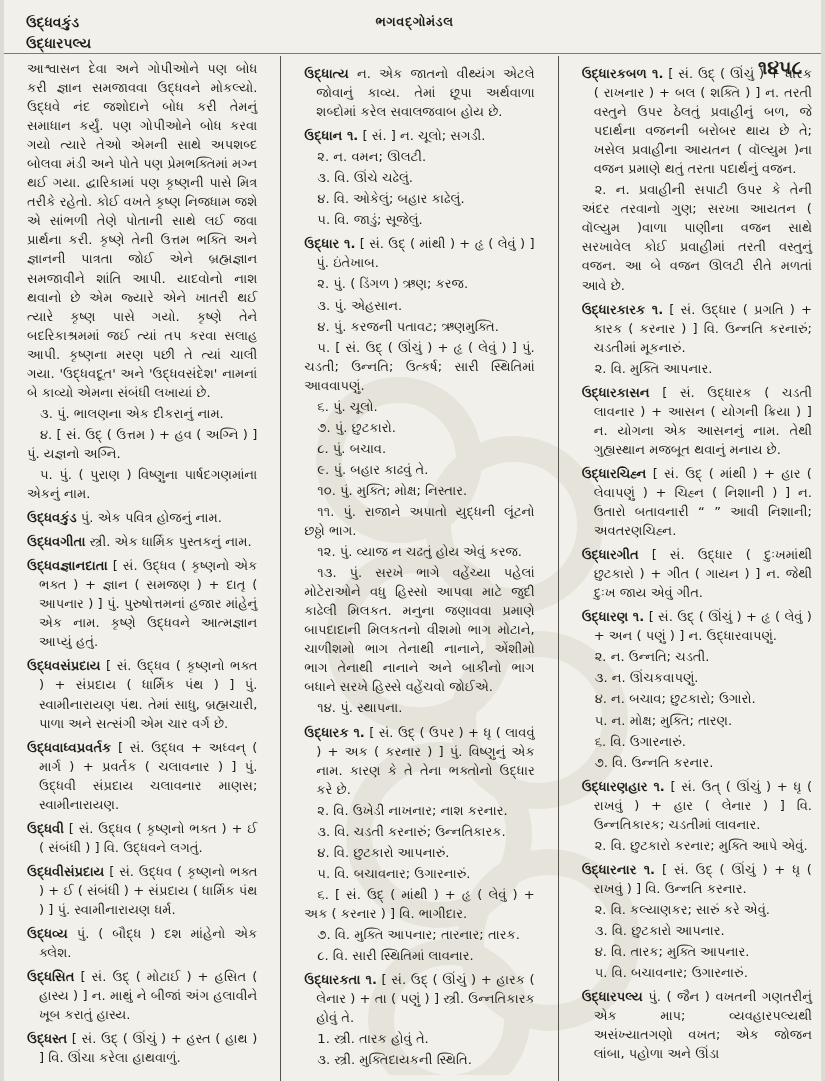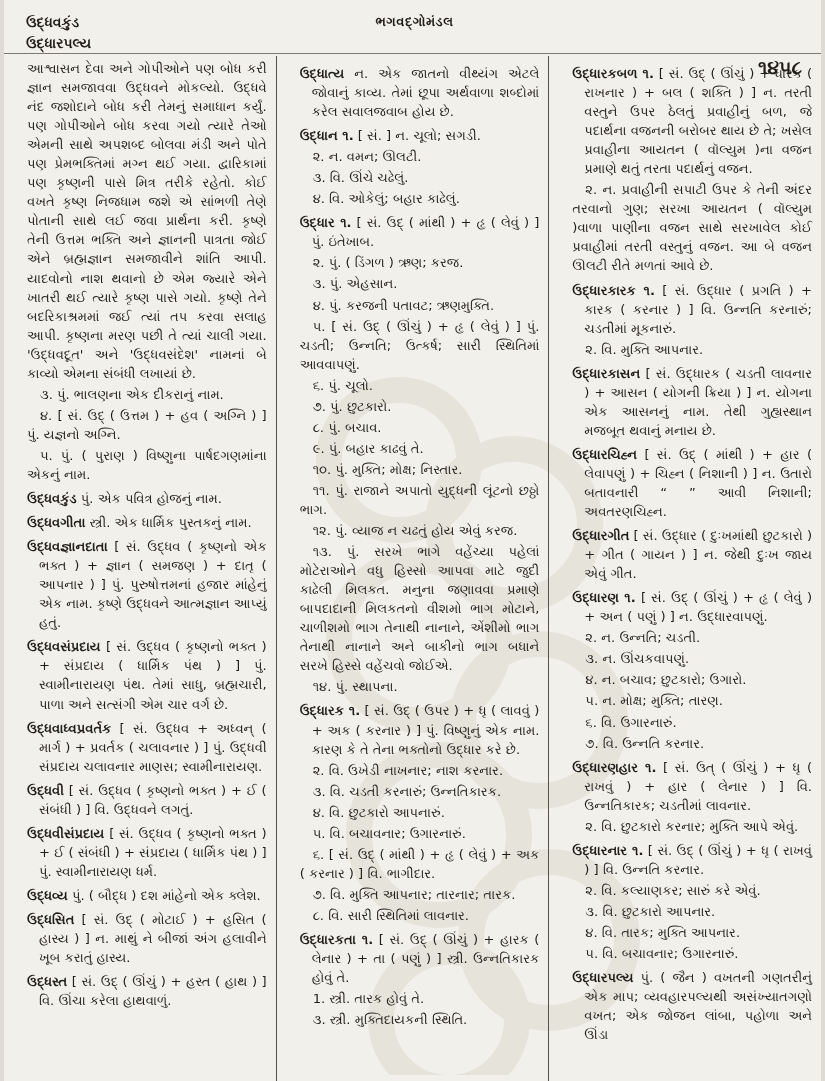--- a/index.html
+++ b/index.html
@@ -10,21 +10,21 @@
   }
   .header{position:absolute;top:8px;left:22px;right:18px;height:46px;}
   .guide{position:absolute;left:0;top:4px;font-weight:bold;font-size:14px;line-height:21px;}
   .title{position:absolute;left:0;right:0;top:6px;text-align:center;font-weight:bold;font-size:13px;letter-spacing:.5px;}
   .pageno{position:absolute;right:1px;top:6px;font-size:19px;font-weight:bold;margin-top:42px;}
   .rule{position:absolute;top:53px;left:0;width:825px;height:1px;background:#7e7a71;}
   .watermark{position:absolute;left:295px;top:375px;width:420px;height:700px;z-index:0;opacity:.65;}
   .columns{position:absolute;top:56px;left:0;right:0;bottom:0;display:flex;z-index:1;}
   .col{flex:1;padding:3px 9px 4px 23px;font-size:13.1px;line-height:1.455;text-align:justify;
        text-justify:inter-word;}
-  .col+.col{border-left:1px solid #575249;}
+  .col+.col{border-left:1px solid #575249;margin-left:14px;}
   .para{margin:0 0 2px 0;}
   .para.entry{padding-left:12px;text-indent:-12px;margin-top:5px;}
   .para.sense{text-indent:13px;margin-top:1px;}
   .para.run{margin-top:0;}
   .head{font-weight:bold;}
 </style>
 </head>
 <body>
 
 <div class="page">
@@ -68,20 +68,21 @@
         <div class="para entry"><span class="head">ઉદ્ધવ્ય</span> <span>પું. ( બૌદ્ધ ) દશ માંહેનો એક ક્લેશ.</span></div>
         <div class="para entry"><span class="head">ઉદ્ધસિત</span> <span>[ સં. ઉદ્ ( મોટાઈ ) + હસિત ( હાસ્ય ) ] ન. માથું ને બીજાં અંગ હલાવીને ખૂબ કરાતું હાસ્ય.</span></div>
         <div class="para entry"><span class="head">ઉદ્ધસ્ત</span> <span>[ સં. ઉદ્ ( ઊંચું ) + હસ્ત ( હાથ ) ] વિ. ઊંચા કરેલા હાથવાળું.</span></div>
       </div>
     <div class="col">
         <div class="para entry"><span class="head">ઉદ્ધાત્ય</span> <span>ન. એક જાતનો વીથ્યંગ એટલે જોવાનું કાવ્ય. તેમાં છૂપા અર્થવાળા શબ્દોમાં કરેલ સવાલજવાબ હોય છે.</span></div>
         <div class="para entry"><span class="head">ઉદ્ધાન ૧.</span> <span>[ સં. ] ન. ચૂલો; સગડી.</span></div>
         <div class="para sense"><span>૨. ન. વમન; ઊલટી.</span></div>
         <div class="para sense"><span>૩. વિ. ઊંચે ચઢેલું.</span></div>
         <div class="para sense"><span>૪. વિ. ઓકેલું; બહાર કાઢેલું.</span></div>
+        <div class="para sense"><span>૫. વિ. જાડું; સૂજેલું.</span></div>
         <div class="para entry"><span class="head">ઉદ્ધાર ૧.</span> <span>[ સં. ઉદ્ ( માંથી ) + હૃ ( લેવું ) ] પું. ઇંતેખાબ.</span></div>
         <div class="para sense"><span>૨. પું. ( ડિંગળ ) ઋણ; કરજ.</span></div>
         <div class="para sense"><span>૩. પું. એહસાન.</span></div>
         <div class="para sense"><span>૪. પું. કરજની પતાવટ; ઋણમુક્તિ.</span></div>
         <div class="para sense"><span>૫. [ સં. ઉદ્ ( ઊંચું ) + હૃ ( લેવું ) ] પું. ચડતી; ઉન્નતિ; ઉત્કર્ષ; સારી સ્થિતિમાં આવવાપણું.</span></div>
         <div class="para sense"><span>૬. પું. ચૂલો.</span></div>
         <div class="para sense"><span>૭. પું. છુટકારો.</span></div>
         <div class="para sense"><span>૮. પું. બચાવ.</span></div>
         <div class="para sense"><span>૯. પું. બહાર કાઢવું તે.</span></div>
         <div class="para sense"><span>૧૦. પું. મુક્તિ; મોક્ષ; નિસ્તાર.</span></div>

